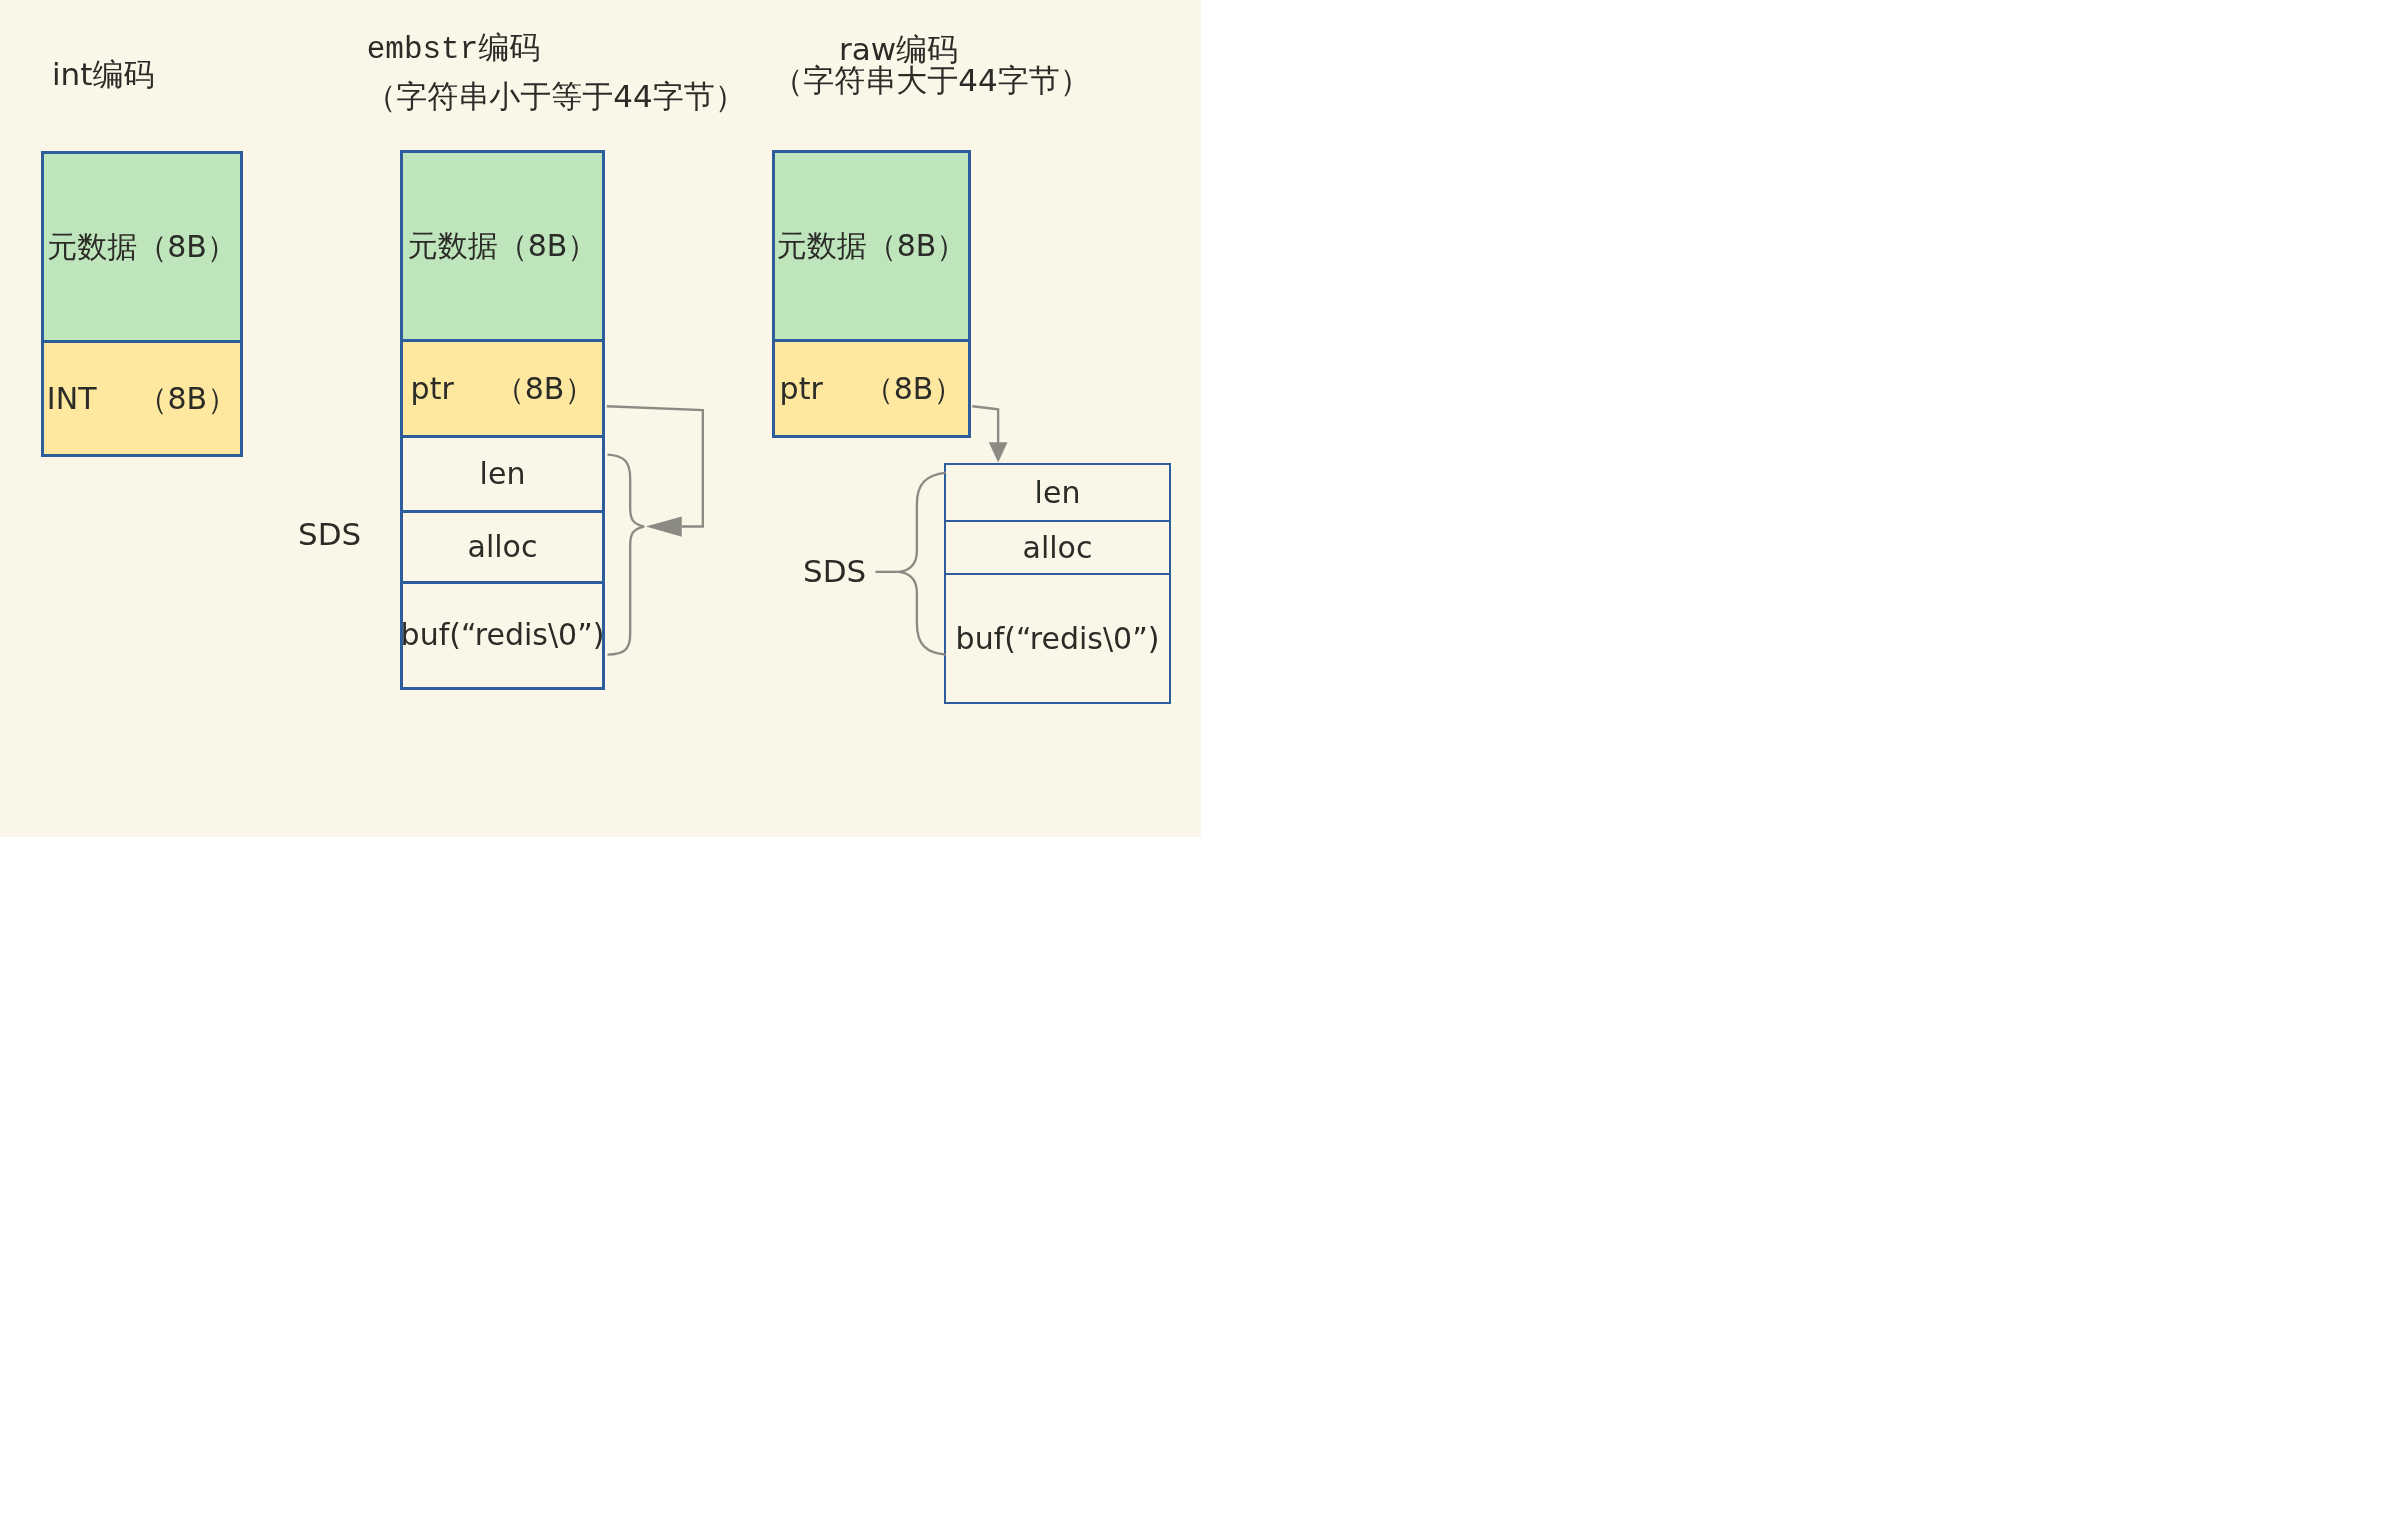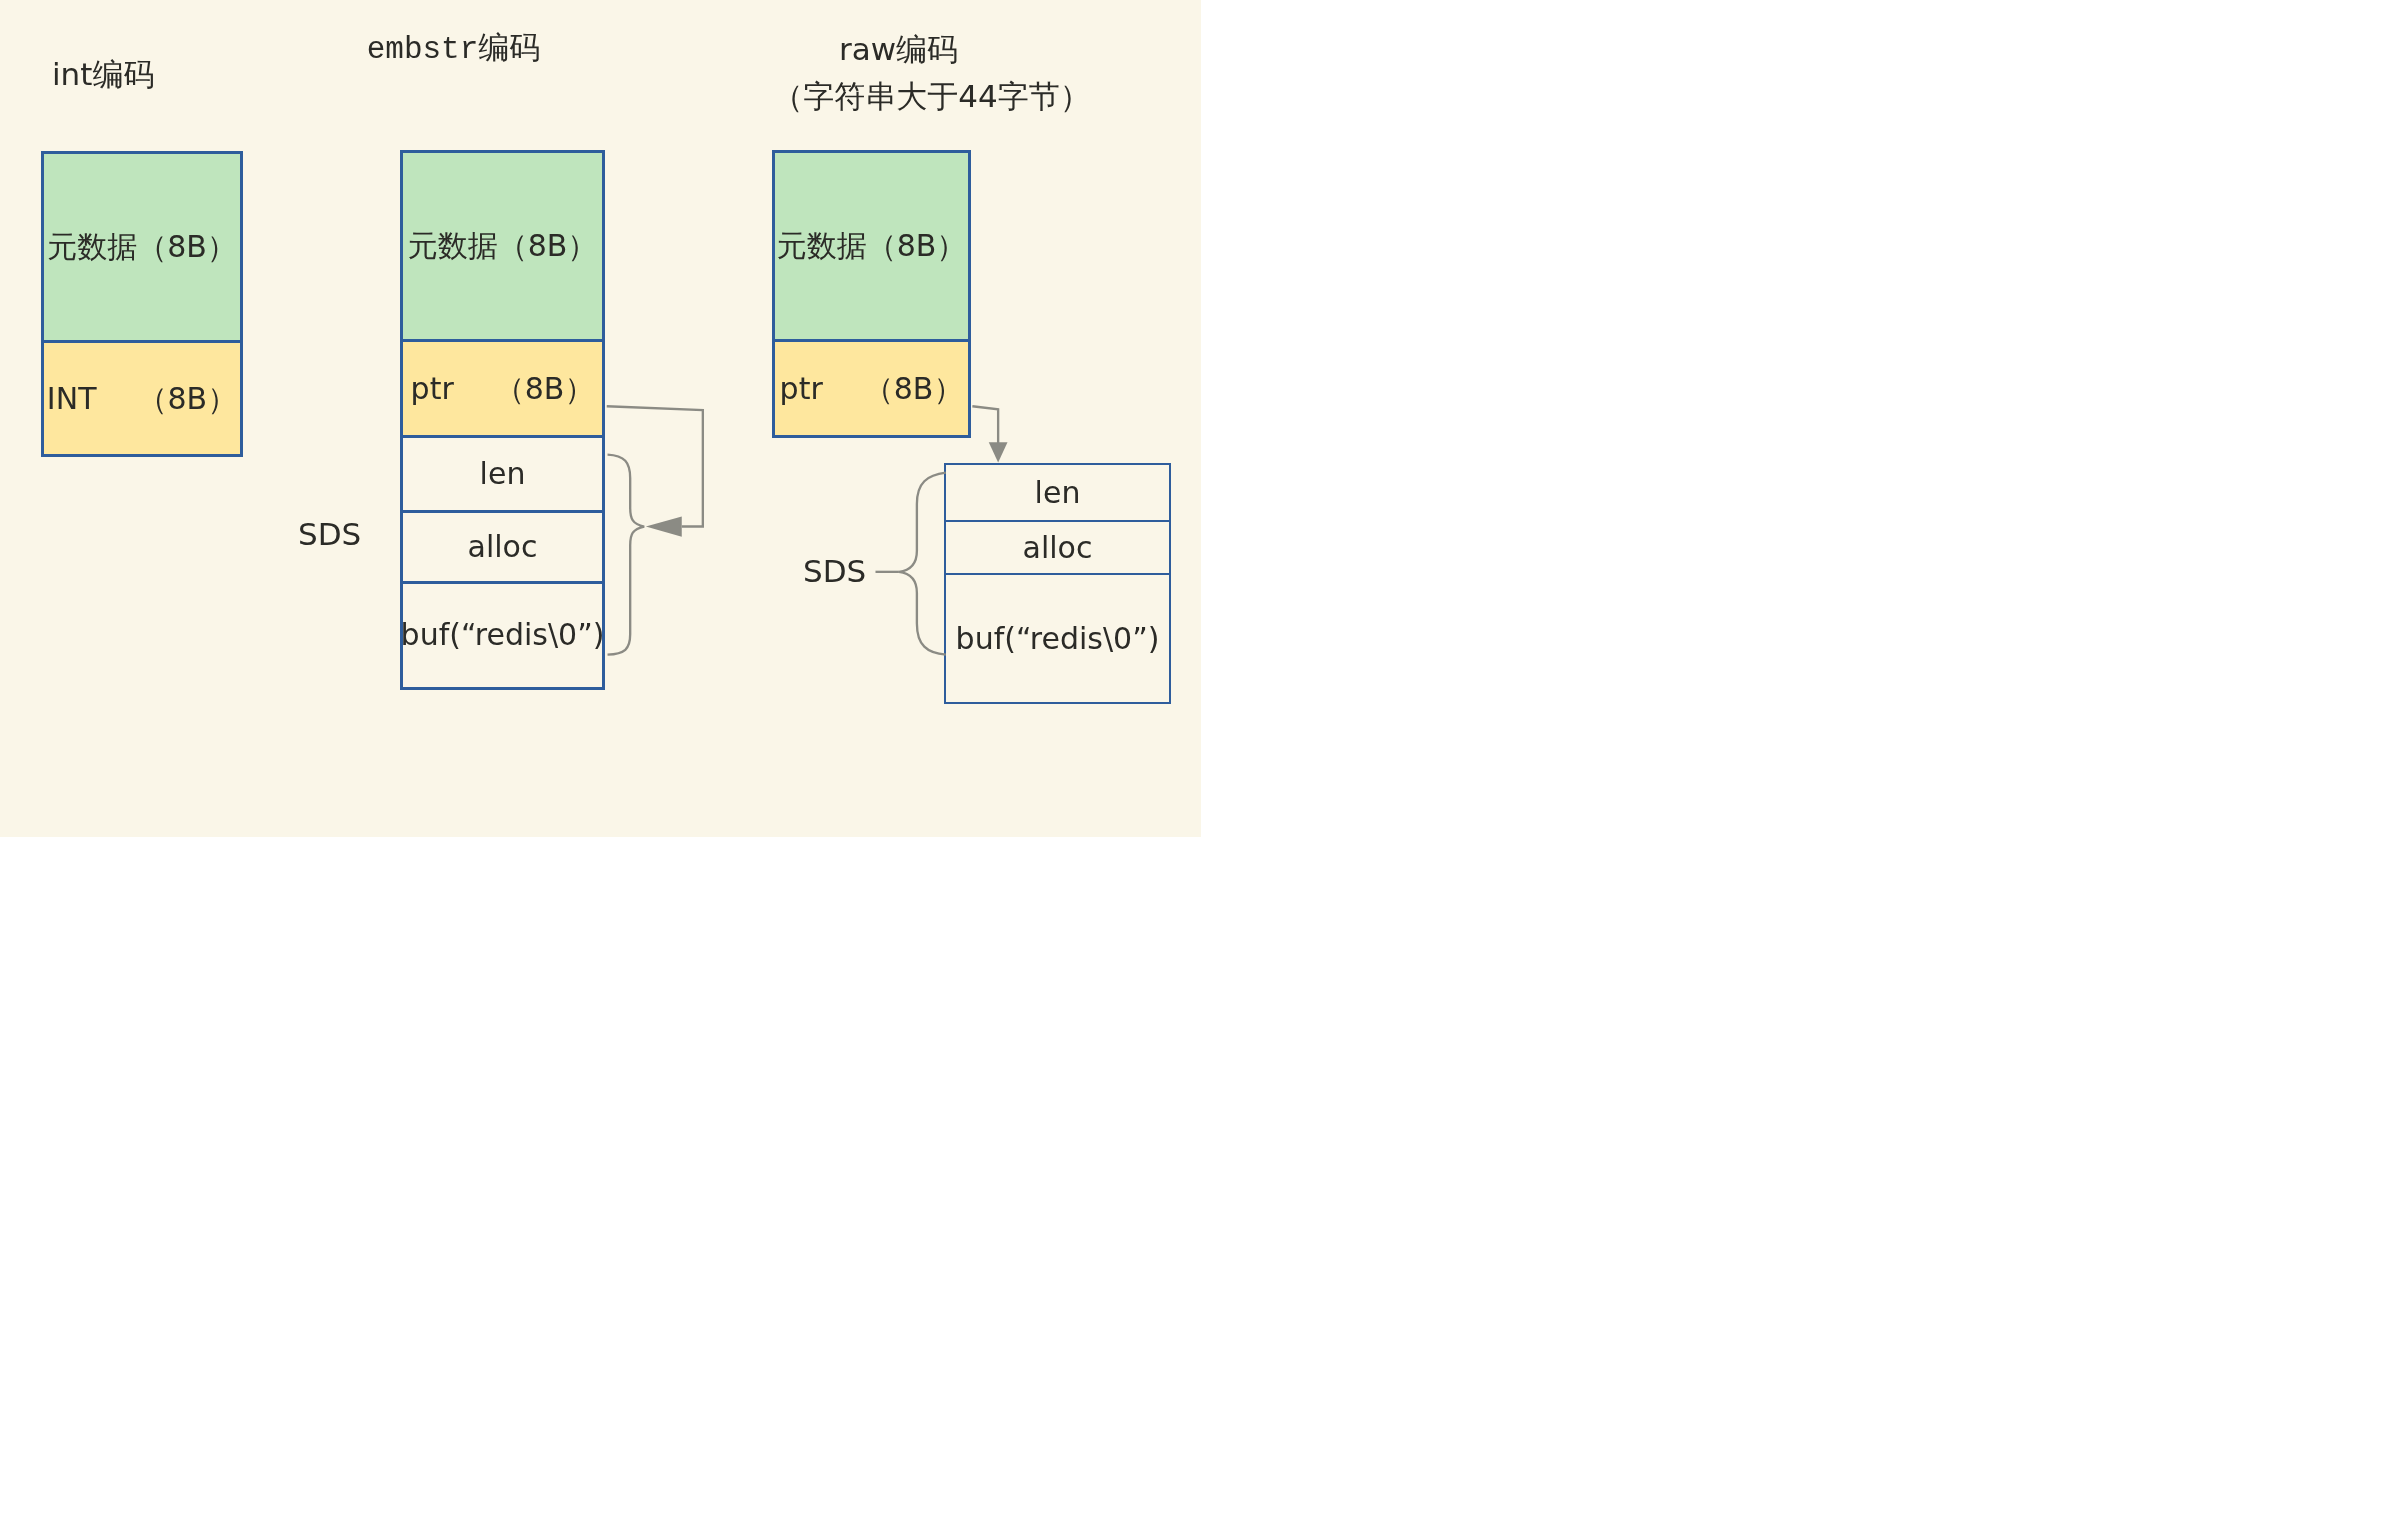--- a/index.html
+++ b/index.html
@@ -51,23 +51,24 @@
   }
 </style>
 </head>
 <body>
 
 <div class="canvas">
 
   <div class="title" style="left:52px;top:56px;">int编码</div>
 
   <div class="title centered" style="left:305px;top:31px;width:297px;font-family:Liberation Mono, monospace;">embstr编码</div>
+  <div class="title centered" style="left:360px;top:78px;width:391px;">（字符串小于等于44字节）</div>
 
   <div class="title centered" style="left:750px;top:31px;width:297px;">raw编码</div>
-  <div class="title centered" style="left:744px;top:78px;width:375px;">（字符串大于44字节）</div>
+  <div class="title centered" style="left:744px;top:62px;width:375px;">（字符串大于44字节）</div>
 
   <div class="stack" style="left:41px;top:151px;width:202px;">
     <div class="cell green" style="height:192px;">
       <div>元数据</div>
       <div>（8B）</div>
     </div>
     <div class="cell yellow" style="height:117px;">
       <div>INT</div>
       <div>（8B）</div>
     </div>

